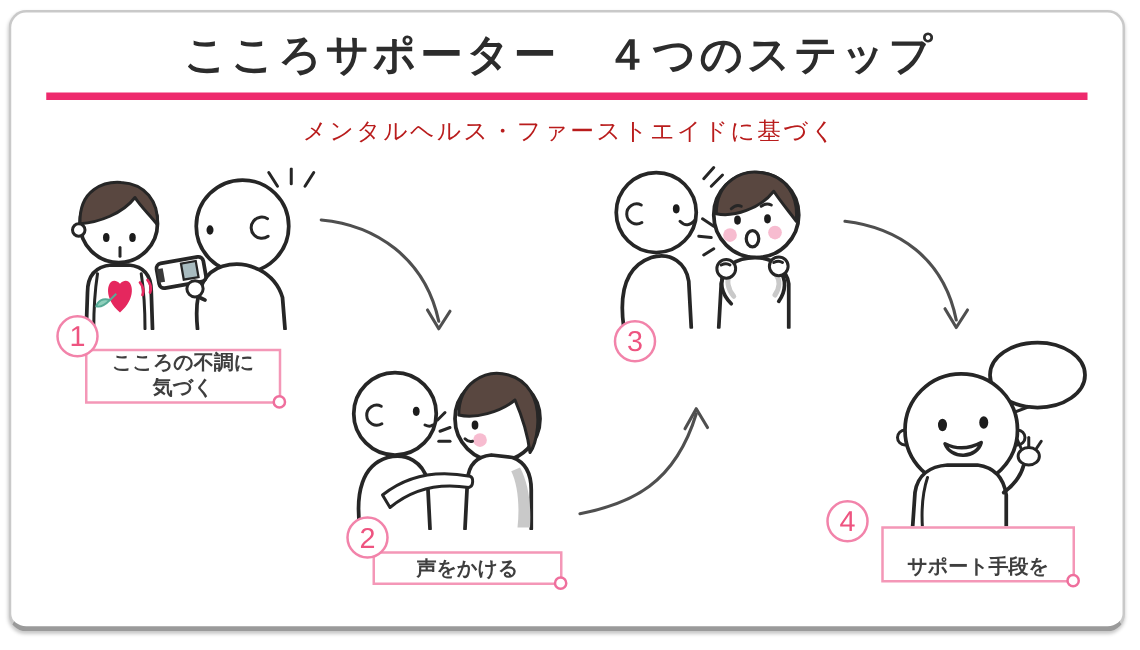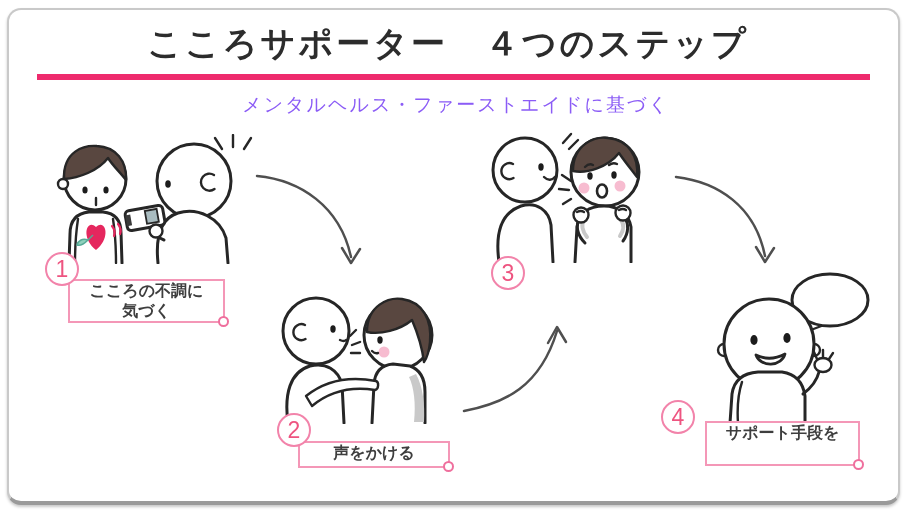--- a/index.html
+++ b/index.html
@@ -14,30 +14,30 @@
   }
   .title{
     position:absolute;left:0;right:16px;top:21px;text-align:center;
     font-size:34px;font-weight:bold;color:#2c2c2c;letter-spacing:3px;
   }
   .title-rule{
     position:absolute;left:37px;top:74px;width:833px;height:6px;background:#ee2a6d;
   }
   .subtitle{
     position:absolute;left:0;right:0;top:92px;text-align:center;
-    font-size:19px;color:#8b5cf6;letter-spacing:2px;
+    font-size:19px;color:#b91c1c;letter-spacing:2px;
   }
   .illo{position:absolute;}
   .step-badge{
     position:absolute;width:30px;height:30px;border:2px solid #f283aa;border-radius:50%;
     background:#fff;color:#ee5480;font-size:23px;line-height:30px;text-align:center;z-index:3;
   }
   .label-box{
     position:absolute;border:2px solid #f497b7;background:#fff;z-index:2;
-    display:flex;flex-direction:column;align-items:center;justify-content:space-between;
+    display:flex;flex-direction:column;align-items:center;justify-content:flex-end;
     font-size:16px;font-weight:700;color:#3e3e3e;line-height:20px;text-align:center;
   }
   .label-line{display:block;}
   .handle{
     position:absolute;right:-6px;bottom:-6px;width:7px;height:7px;
     border:2px solid #ef6f9d;border-radius:50%;background:#fff;
   }
   .arrows{position:absolute;left:0;top:0;width:912px;height:520px;pointer-events:none;z-index:1;}
   
   .skin{fill:#ffffff;stroke:#262626;stroke-width:3;stroke-linejoin:round;stroke-linecap:round;}

